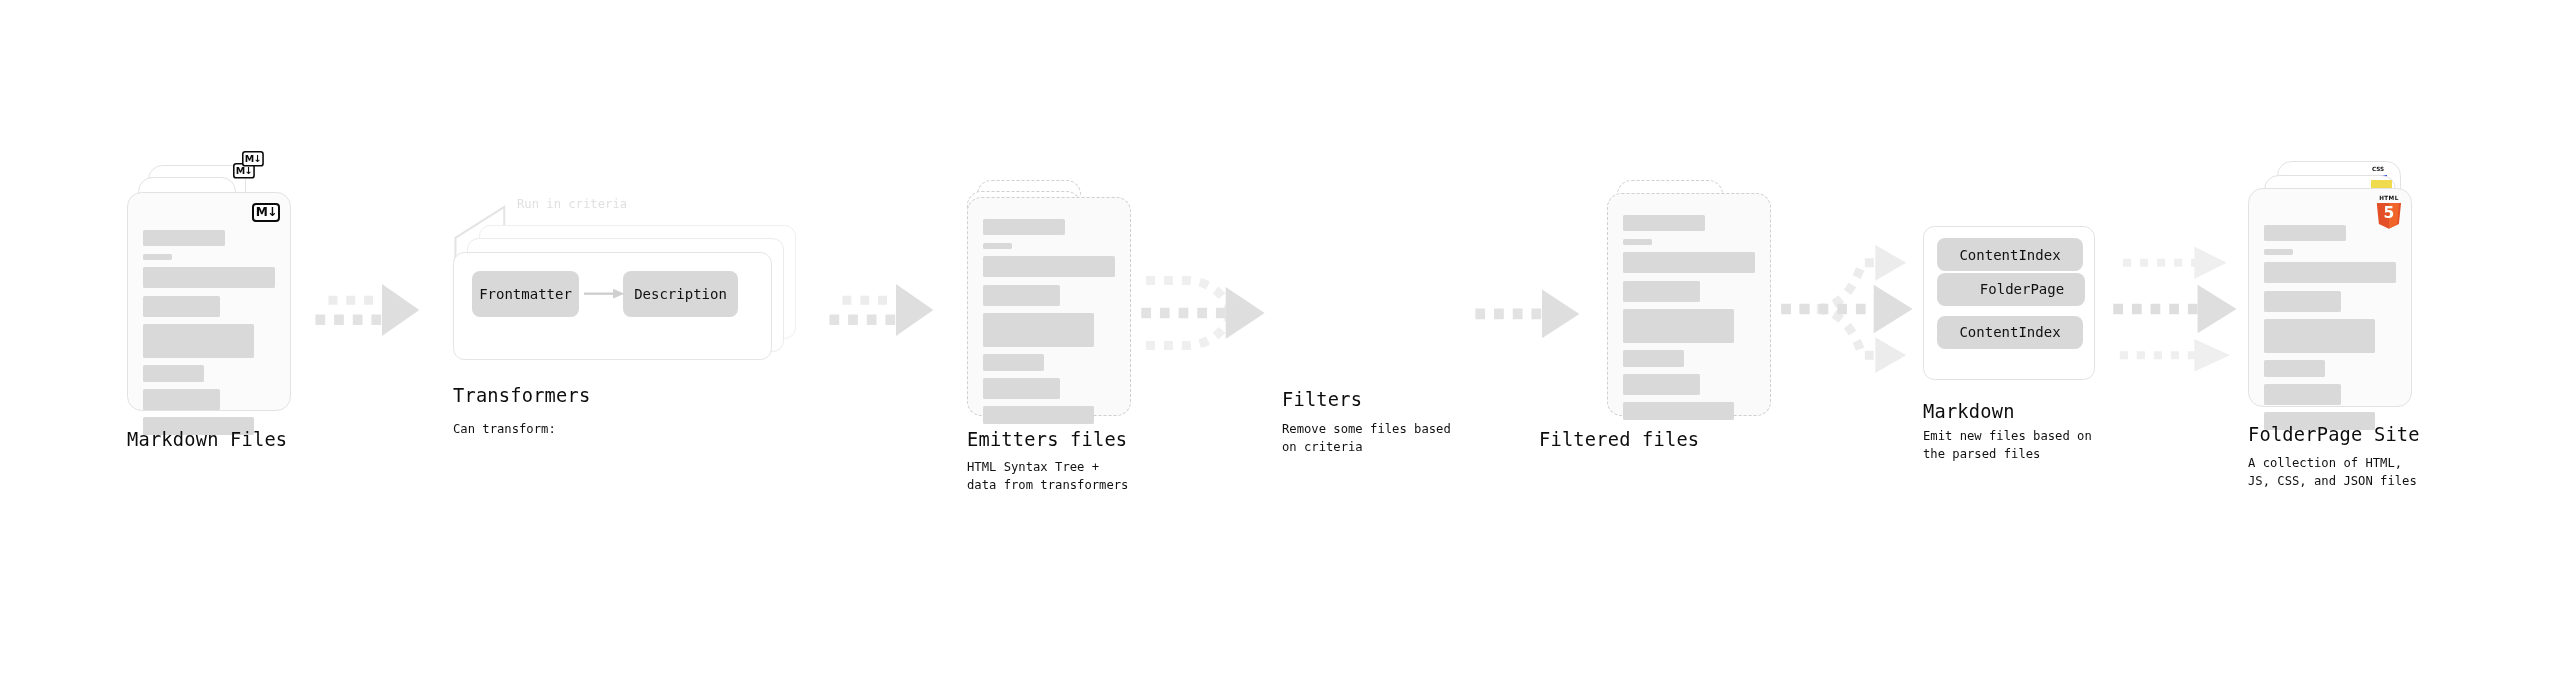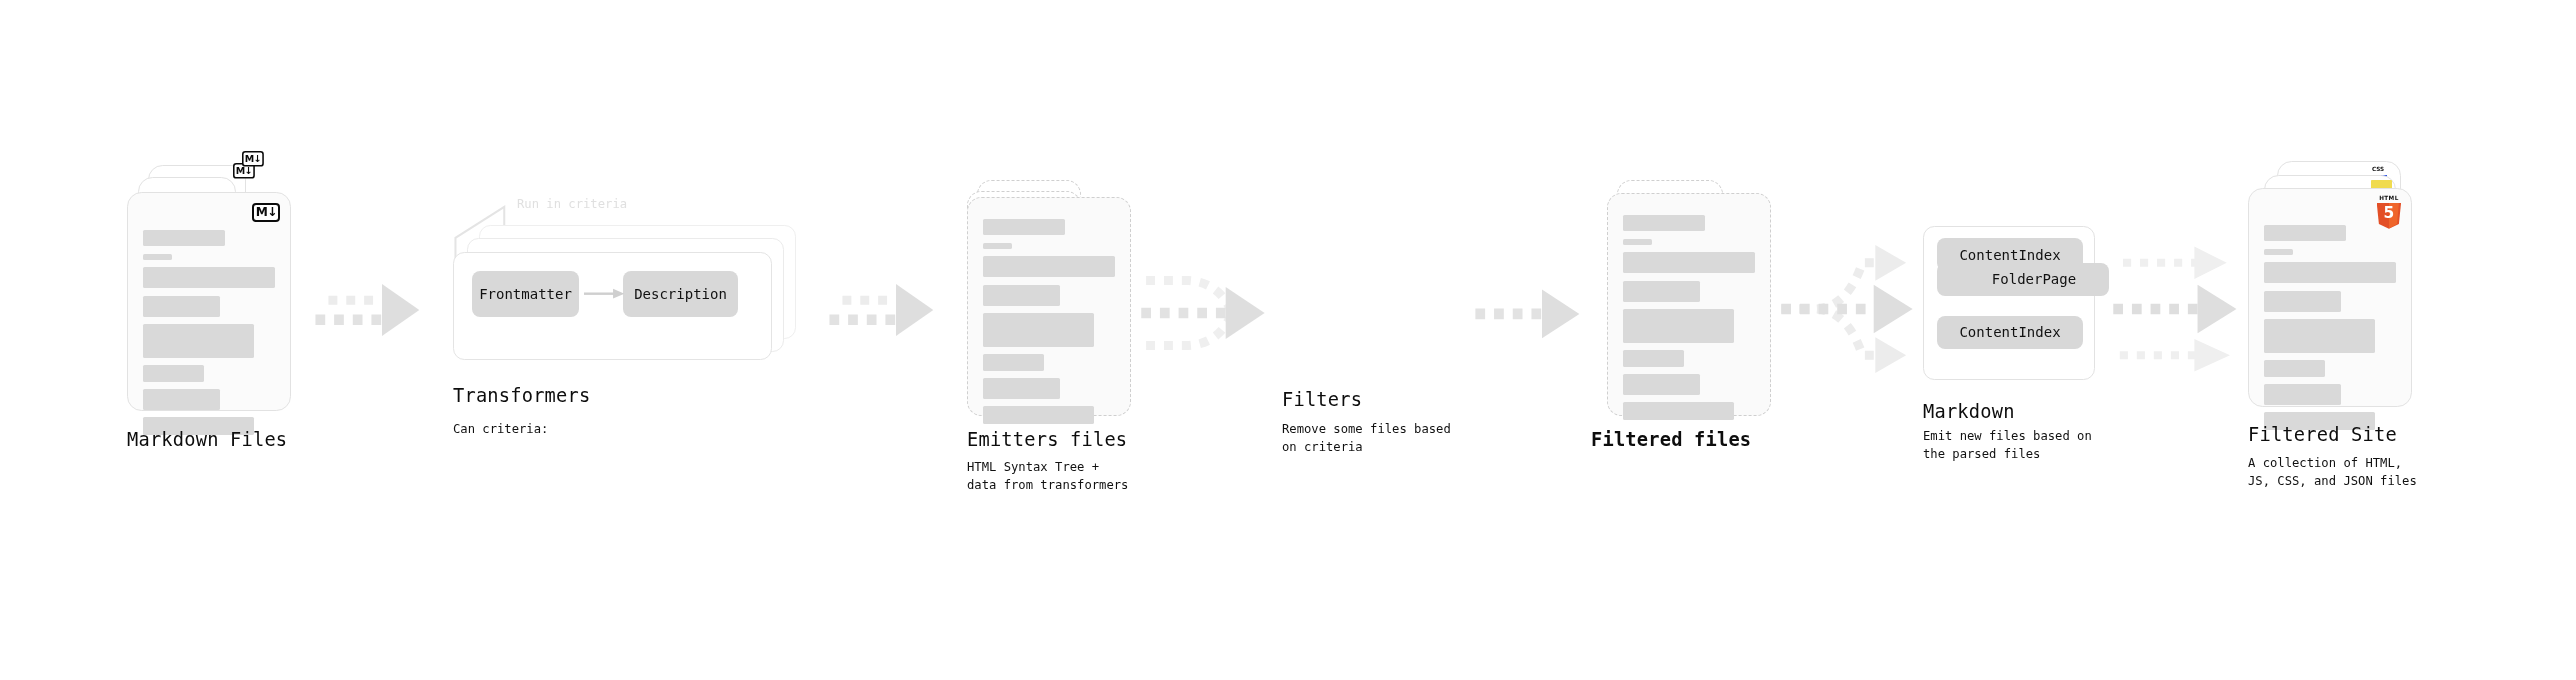--- a/index.html
+++ b/index.html
@@ -226,21 +226,21 @@
     <div class="proc-box" style="left:453px; top:252px; width:319px; height:108px; border-color:#e4e4e4;">
       <div class="chip" style="left:18px; top:18px; width:107px; height:46px;">Frontmatter</div>
       <div class="chip" style="left:169px; top:18px; width:115px; height:46px;">Description</div>
       <svg class="flow" style="left:130px; top:35px;" width="42" height="11.4" viewBox="0 0 52 14">
         <path d="M0 7 H 38" stroke="#cfcfcf" stroke-width="3" fill="none"></path>
         <polygon points="36,1 50,7 36,13" fill="#cfcfcf"></polygon>
       </svg>
     </div>
   </div>
   <div class="cap-title" style="left:453px; top:385px;">Transformers</div>
-  <div class="cap-sub" style="left:453px; top:421px;">Can criteria:</div>
+  <div class="cap-sub" style="left:453px; top:421px;">Can transform:</div>
 
   <svg class="flow" style="left:826px; top:276px;" width="114" height="73" viewBox="0 0 140 90">
     <path d="M4 54 H 92" stroke="#e2e2e2" stroke-width="13" stroke-dasharray="12 11" fill="none"></path>
     <path d="M20 30 H 92" stroke="#ececec" stroke-width="11" stroke-dasharray="11 11" fill="none"></path>
     <polygon points="86,10 132,42 86,74" fill="#dedede"></polygon>
   </svg>
 
   <div class="doc-stack">
     <div class="doc-card dashed" style="left:977px; top:180px; width:104px; height:46px; background:#ffffff;"></div>
     <div class="doc-card dashed" style="left:967px; top:191px; width:114px; height:46px; background:#ffffff;"></div>
@@ -285,34 +285,34 @@
           <div class="sk" style="width: 22%; height: 6.5px;"></div>
           <div class="sk" style="width: 100%; height: 21px;"></div>
           <div class="sk" style="width: 58%; height: 21px;"></div>
           <div class="sk" style="width: 84%; height: 34px;"></div>
           <div class="sk" style="width: 46%; height: 16.3px;"></div>
           <div class="sk" style="width: 58%; height: 21px;"></div>
           <div class="sk" style="width: 84%; height: 18px;"></div>
         </div>
     </div>
   </div>
-  <div class="cap-title" style="left:1591px; top:429px;font-weight:bold;">Filtered files</div>
+  <div class="cap-title" style="left:1539px; top:429px;">Filtered files</div>
 
   <svg class="flow" style="left:1778px; top:232px;" width="146" height="154" viewBox="0 0 180 190">
     <path d="M4 95 H 46 Q 86 93 104 38 H 126" stroke="#ececec" stroke-width="11" stroke-dasharray="11 11" fill="none"></path>
     <path d="M4 95 H 46 Q 86 97 104 152 H 126" stroke="#ececec" stroke-width="11" stroke-dasharray="11 11" fill="none"></path>
     <path d="M4 95 H 126" stroke="#e0e0e0" stroke-width="13" stroke-dasharray="12 11" fill="none"></path>
     <polygon points="120,16 158,38 120,60" fill="#ececec"></polygon>
     <polygon points="118,65 166,95 118,125" fill="#dedede"></polygon>
     <polygon points="120,130 158,152 120,174" fill="#ececec"></polygon>
   </svg>
 
   <div class="proc-box" style="left:1923px; top:226px; width:172px; height:154px;">
     <div class="chip" style="left:13px; top:11.4px; width:146px; height:32.5px;">ContentIndex</div>
-    <div class="chip" style="left:13px; top:36px; width:172px; height:32.5px;padding-left:22px;">FolderPage</div>
+    <div class="chip" style="left:13px; top:46px; width:148px; height:32.5px;padding-left:22px;">FolderPage</div>
     <div class="chip" style="left:13px; top:89px; width:146px; height:32.5px;">ContentIndex</div>
   </div>
   <div class="cap-title" style="left:1923px; top:401px;">Markdown</div>
   <div class="cap-sub" style="left:1923px; top:428px;">Emit new files based on
 the parsed files</div>
 
   <svg class="flow" style="left:2110px; top:232px;" width="146" height="154" viewBox="0 0 180 190">
     <path d="M16 38 H 108" stroke="#efefef" stroke-width="10" stroke-dasharray="10 11" fill="none"></path>
     <polygon points="104,18 144,38 104,58" fill="#efefef"></polygon>
     <path d="M4 95 H 112" stroke="#dedede" stroke-width="13" stroke-dasharray="12 11" fill="none"></path>
@@ -340,18 +340,18 @@
           <div class="sk" style="width: 22%; height: 6.5px;"></div>
           <div class="sk" style="width: 100%; height: 21px;"></div>
           <div class="sk" style="width: 58%; height: 21px;"></div>
           <div class="sk" style="width: 84%; height: 34px;"></div>
           <div class="sk" style="width: 46%; height: 16.3px;"></div>
           <div class="sk" style="width: 58%; height: 21px;"></div>
           <div class="sk" style="width: 84%; height: 18px;"></div>
         </div>
     </div>
   </div>
-  <div class="cap-title" style="left:2248px; top:424px;">Filtered Site</div>
+  <div class="cap-title" style="left:2248px; top:424px;">FolderPage Site</div>
   <div class="cap-sub" style="left:2248px; top:455px;">A collection of HTML,
 JS, CSS, and JSON files</div>
 
 </div>
 
 
 </body></html>

